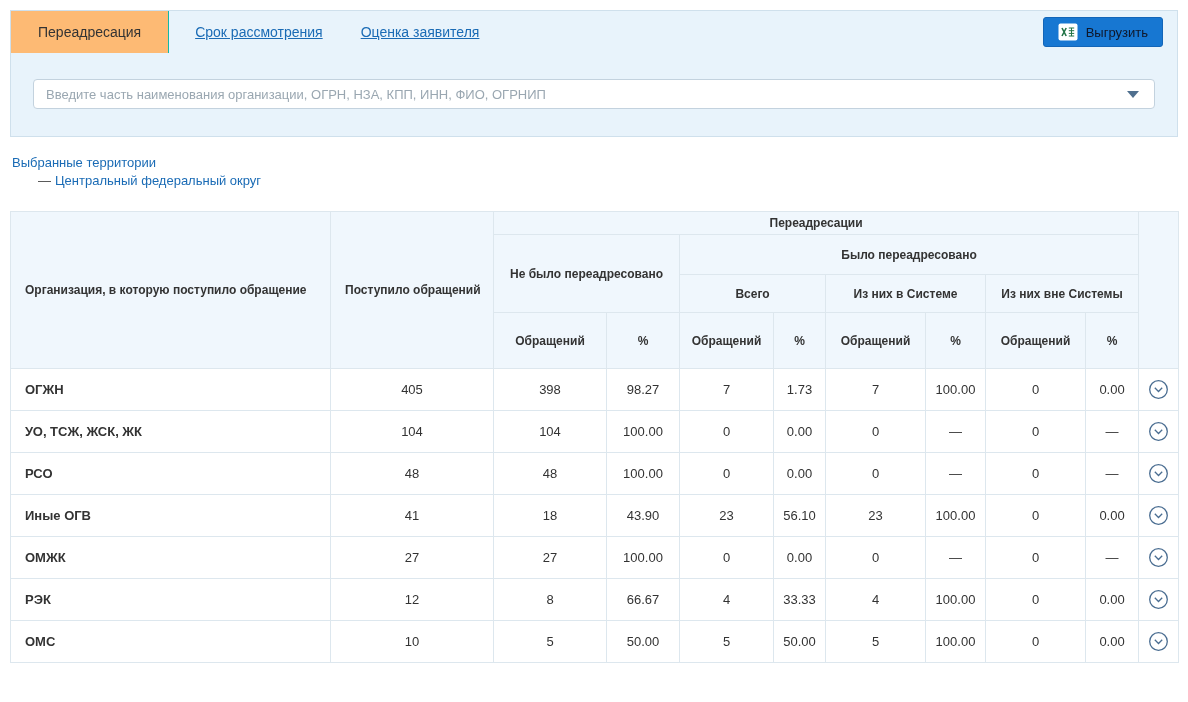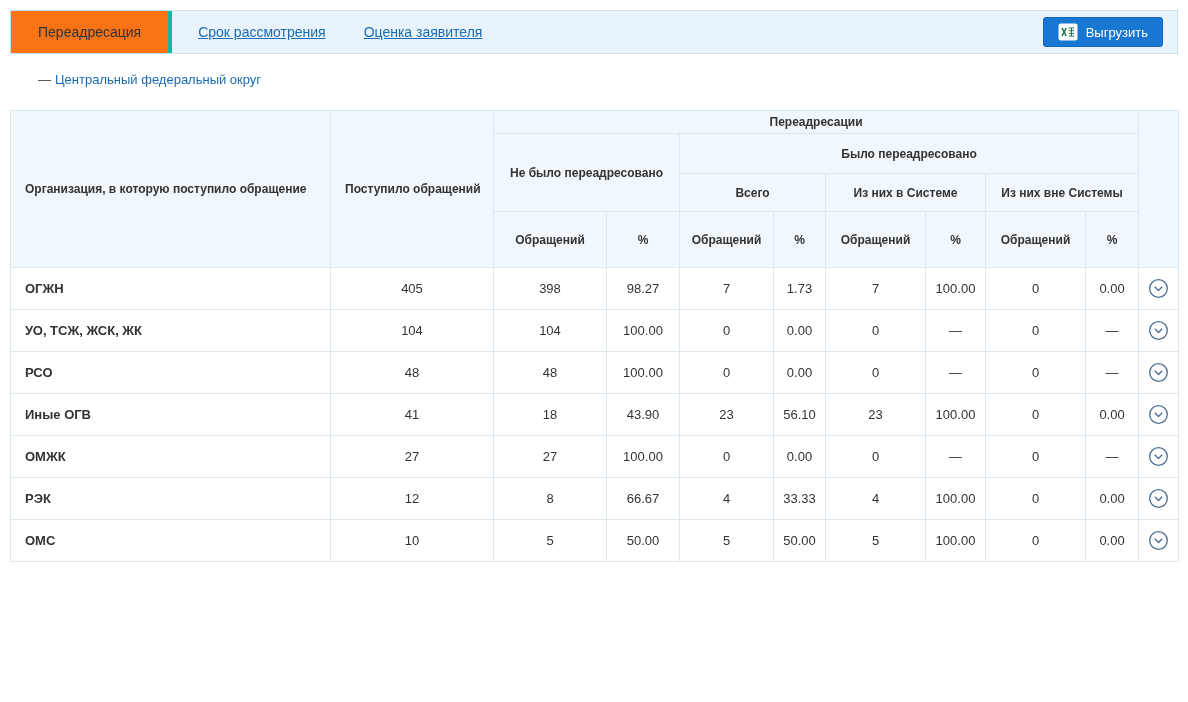--- a/index.html
+++ b/index.html
@@ -21,40 +21,40 @@
     align-items: stretch;
     height: 42px;
   }
   .tab {
     display: flex;
     align-items: center;
     font-size: 14px;
     white-space: nowrap;
   }
   .tab.active {
-    background: #f97316;
+    background: #fdba74;
     color: #333;
     padding: 0 27px;
-    border-right: 4px solid #14b8a6;
+    border-right: 1px solid #14b8a6;
     cursor: default;
   }
   .tab.link {
     color: #1a6bb5;
     text-decoration: underline;
     margin-left: 38px;
     cursor: pointer;
   }
   .tab.link.first { margin-left: 26px; }
   .export-btn {
     margin-left: auto;
     align-self: center;
     margin-right: 14px;
     height: 30px;
     background: #1777d2;
-    color: #ffffff;
+    color: #0f172a;
     border: 1px solid #1265b8;
     border-radius: 3px;
     display: flex;
     align-items: center;
     gap: 8px;
     padding: 0 14px;
     font-size: 13px;
     font-family: "Liberation Sans", sans-serif;
     cursor: pointer;
   }
@@ -163,23 +163,30 @@
             <rect x="0.5" y="0.5" width="19" height="17" rx="2" fill="#ffffff"></rect>
             <path d="M4 5 L8.2 13 M8.2 5 L4 13" stroke="#217346" stroke-width="1.6" fill="none"></path>
             <path d="M10.8 5 h5.4 M10.8 7.7 h5.4 M10.8 10.4 h5.4 M10.8 13 h5.4" stroke="#217346" stroke-width="1" fill="none"></path>
             <path d="M13.5 5 v8" stroke="#217346" stroke-width="1" fill="none"></path>
           </svg>
         </span>
         <span>Выгрузить</span>
       </button>
     </div>
 
+    <div class="search-row">
+      <input class="search-input" type="text" placeholder="Введите часть наименования организации, ОГРН, НЗА, КПП, ИНН, ФИО, ОГРНИП" style="">
+      <span class="search-caret"></span>
+    </div>
   </div>
 
   <div class="territories">
+    <div class="terr-line">
+      <span class="terr-title">Выбранные территории</span>
+    </div>
     <div class="terr-line lvl1">
       <span class="terr-dash">—</span><span class="terr-item">Центральный федеральный округ</span>
     </div>
   </div>
 
   <table class="report">
     <colgroup>
       <col style="width:320px">
         <col style="width:163px">
       <col style="width:113px">

